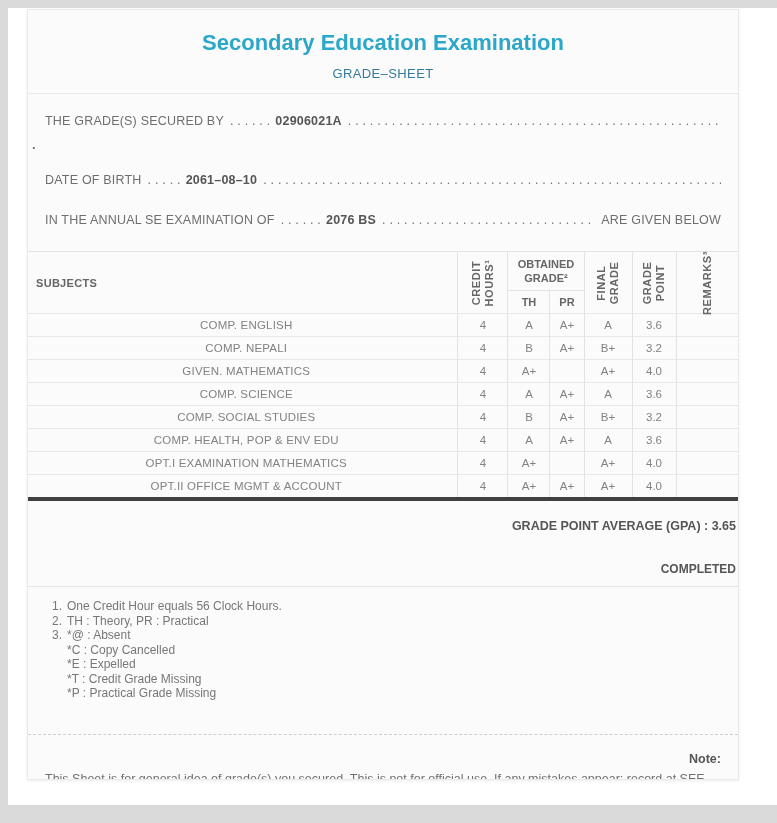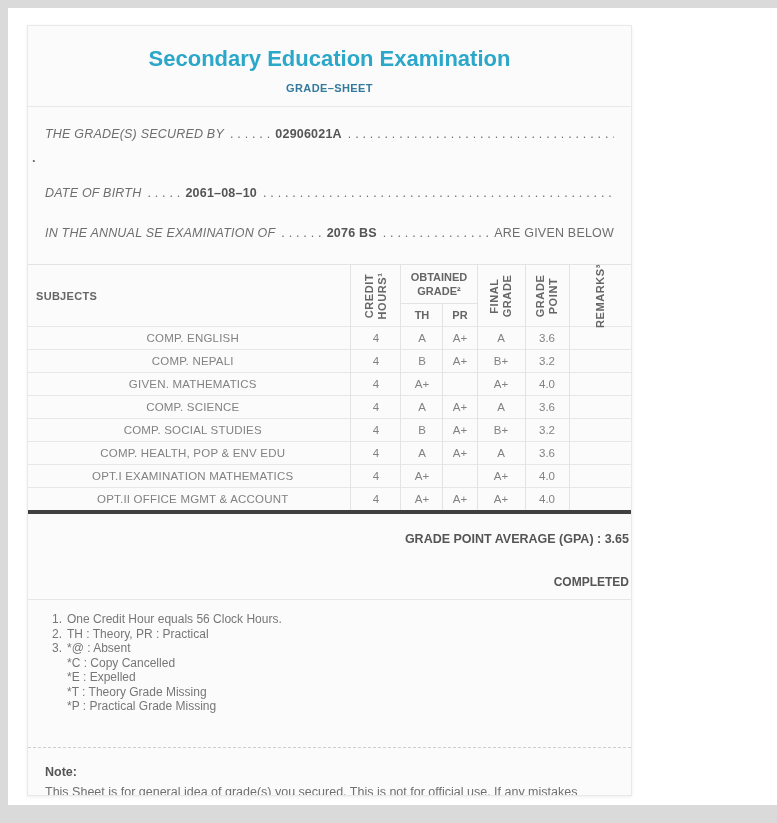--- a/index.html
+++ b/index.html
@@ -5,37 +5,37 @@
   html,body{margin:0;padding:0;}
   body{
     width:777px;height:823px;position:relative;background:#ffffff;
     font-family:"Liberation Sans", sans-serif;overflow:hidden;
   }
   .frame-top{position:absolute;left:0;top:0;width:777px;height:8px;background:#dadada;}
   .frame-left{position:absolute;left:0;top:0;width:8px;height:823px;background:#dadada;}
   .frame-bottom{position:absolute;left:0;top:805px;width:777px;height:18px;background:#dadada;}
 
   .panel{
-    position:absolute;left:27px;top:25px;width:605px;height:771px;
+    position:absolute;left:27px;top:9px;width:712px;height:771px;
     box-sizing:border-box;background:#fbfbfb;border:1px solid #e9e9e9;
     box-shadow:0 1px 3px rgba(0,0,0,0.07);overflow:hidden;
   }
 
   
   .sheet-header{text-align:center;padding-top:20px;border-bottom:1px solid #e9e9e9;}
   .sheet-title{font-size:22px;font-weight:bold;color:#2aa7c9;line-height:26px;}
-  .sheet-subtitle{font-size:11px;font-weight:bold;color:#337a9d;letter-spacing:.4px;margin-top:10px;padding-bottom:12px;}
+  .sheet-subtitle{font-size:13px;font-weight:normal;color:#337a9d;letter-spacing:.4px;margin-top:10px;padding-bottom:12px;}
 
   
   .info-wrap{padding:0 17px;}
   .info-line{
     display:flex;align-items:baseline;white-space:nowrap;overflow:hidden;
     color:#6e6e6e;font-size:12.5px;line-height:16px;letter-spacing:.2px;
   }
-  .info-line .lbl{flex:none;font-style:italic;}
+  .info-line .lbl{flex:none;}
   .info-line .dots{flex:none;margin:0 5px 0 6px;color:#6e6e6e;}
   .info-line .val{flex:none;font-weight:bold;color:#555;}
   .info-line .fill{flex:1 1 auto;overflow:hidden;margin-left:6px;}
   .info-line .suffix{flex:none;margin-left:6px;}
   .line-secured{margin-top:19px;}
   .stray-period{margin-top:9px;margin-left:-13px;color:#6e6e6e;font-size:13px;line-height:13px;font-weight:bold;}
   .line-dob{margin-top:21px;}
   .line-exam{margin-top:24px;}
 
   
@@ -73,21 +73,21 @@
 
   
   .footnotes{padding:12px 17px 0 24px;color:#777;font-size:12px;}
   .fn-line{display:flex;line-height:14.5px;}
   .fn-num{flex:none;width:15px;}
   .fn-text{flex:none;}
 
   
   .note-divider{border-bottom:1px dashed #cfcfcf;margin-top:33px;}
   .note-section{padding:17px 17px 0 17px;}
-  .note-label{font-weight:bold;color:#555;font-size:12.5px;line-height:15px;}
+  .note-label{font-weight:bold;color:#555;font-size:12.5px;line-height:15px;text-align:right;}
   .note-text{color:#707070;font-size:12.5px;line-height:20px;margin-top:2px;max-width:700px;}
 </style>
 </head>
 <body>
 
 <div class="frame-top"></div>
 <div class="frame-left"></div>
 <div class="frame-bottom"></div>
 
 <div class="panel">
@@ -254,21 +254,21 @@
     <div class="fn-line">
       <span class="fn-num"></span>
       <span class="fn-text">*C : Copy Cancelled</span>
     </div>
     <div class="fn-line">
       <span class="fn-num"></span>
       <span class="fn-text">*E : Expelled</span>
     </div>
     <div class="fn-line">
       <span class="fn-num"></span>
-      <span class="fn-text">*T : Theory Grade Missing</span>
+      <span class="fn-text">*T : Credit Grade Missing</span>
     </div>
     <div class="fn-line">
       <span class="fn-num"></span>
       <span class="fn-text">*P : Practical Grade Missing</span>
     </div>
   </div>
 
   <div class="note-divider"></div>
   <div class="note-section">
     <div class="note-label">Note:</div>

